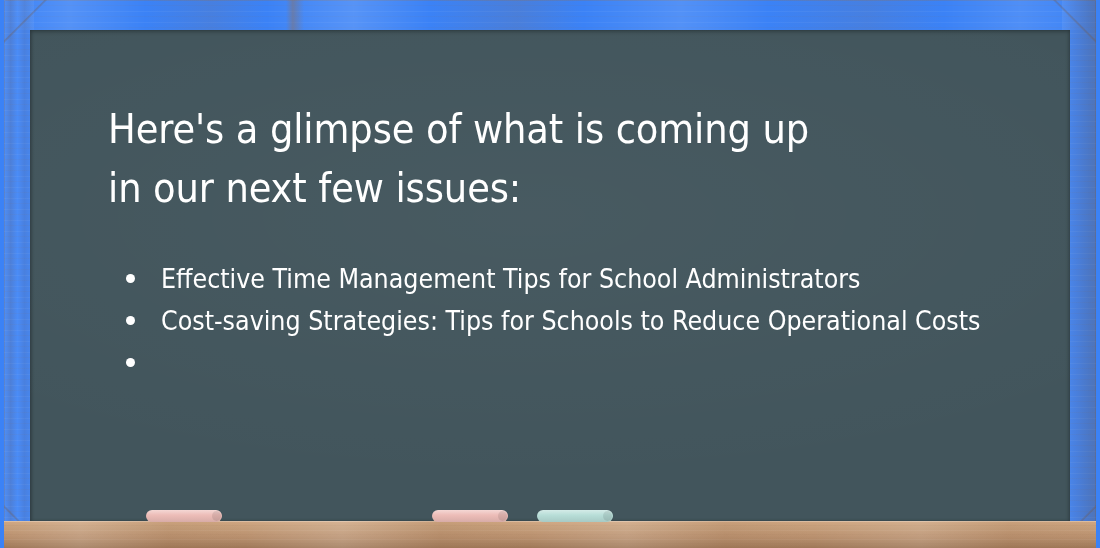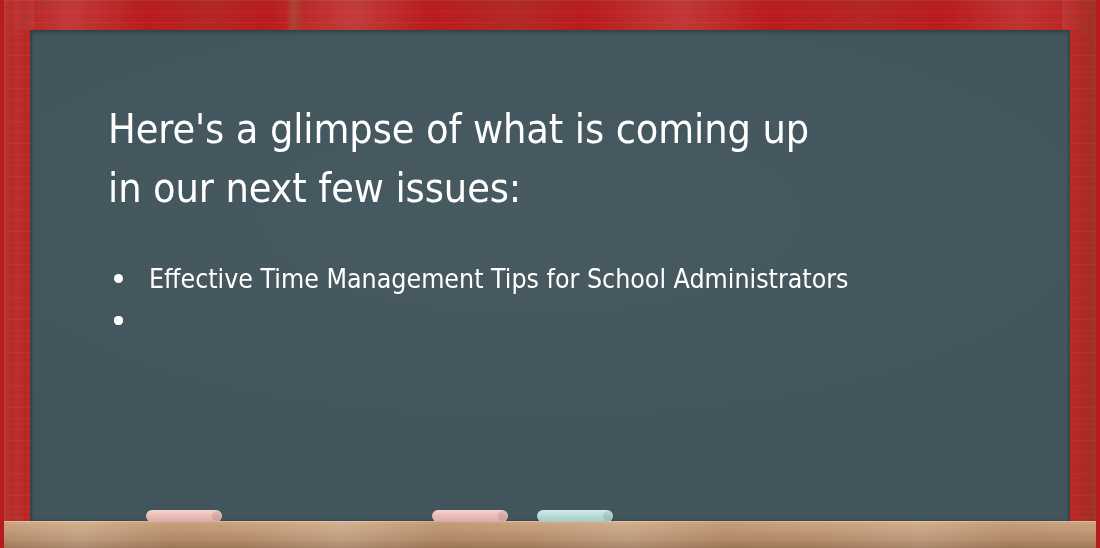--- a/index.html
+++ b/index.html
@@ -177,21 +177,21 @@
     font-family: "DejaVu Sans Condensed", "Liberation Sans Narrow", "Liberation Sans", sans-serif;
     font-size: 41px;
     font-weight: 400;
     line-height: 59px;
     letter-spacing: -0.1px;
     white-space: pre-line;
     margin: 0;
   }
 
   .bullet-list {
-    margin: 0;
+    margin: 12px;
     padding: 0;
     list-style: none;
     margin-top: 40px;
   }
   .bullet-item {
     position: relative;
     color: #ffffff;
     font-family: "DejaVu Sans Condensed", "Liberation Sans Narrow", "Liberation Sans", sans-serif;
     font-size: 26.5px;
     font-weight: 400;
@@ -267,21 +267,21 @@
     top: 1px;
     width: 9px;
     height: 10px;
     border-radius: 50%;
     background: rgba(0,0,0,0.09);
   }
 </style>
 </head>
 <body style="background: rgb(247, 242, 236);">
 
-<div class="scene" style="background: #b91c1c;">
+<div class="scene" style="background: #3b82f6;">
 
   <div class="frame">
     <div class="frame-grain"></div>
     <div class="grain-top"></div>
     <div class="grain-knot"></div>
     <div class="grain-left"></div>
     <div class="grain-right"></div>
     <div class="mitre mitre-tl"></div>
     <div class="mitre mitre-tr"></div>
     <div class="mitre mitre-bl"></div>
@@ -296,20 +296,21 @@
       <h1 class="headline">Here's a glimpse of what is coming up
 in our next few issues:</h1>
 
       <ul class="bullet-list">
         <li class="bullet-item">
           <span class="bullet-dot"></span>
           <span>Effective Time Management Tips for School Administrators</span>
         </li>
         <li class="bullet-item">
           <span class="bullet-dot"></span>
+          <span>Cost-saving Strategies: Tips for Schools to Reduce Operational Costs</span>
         </li>
         <li class="bullet-item">
           <span class="bullet-dot"></span>
         </li>
       </ul>
 
     </div>
   </div>
 
   <div class="tray">

